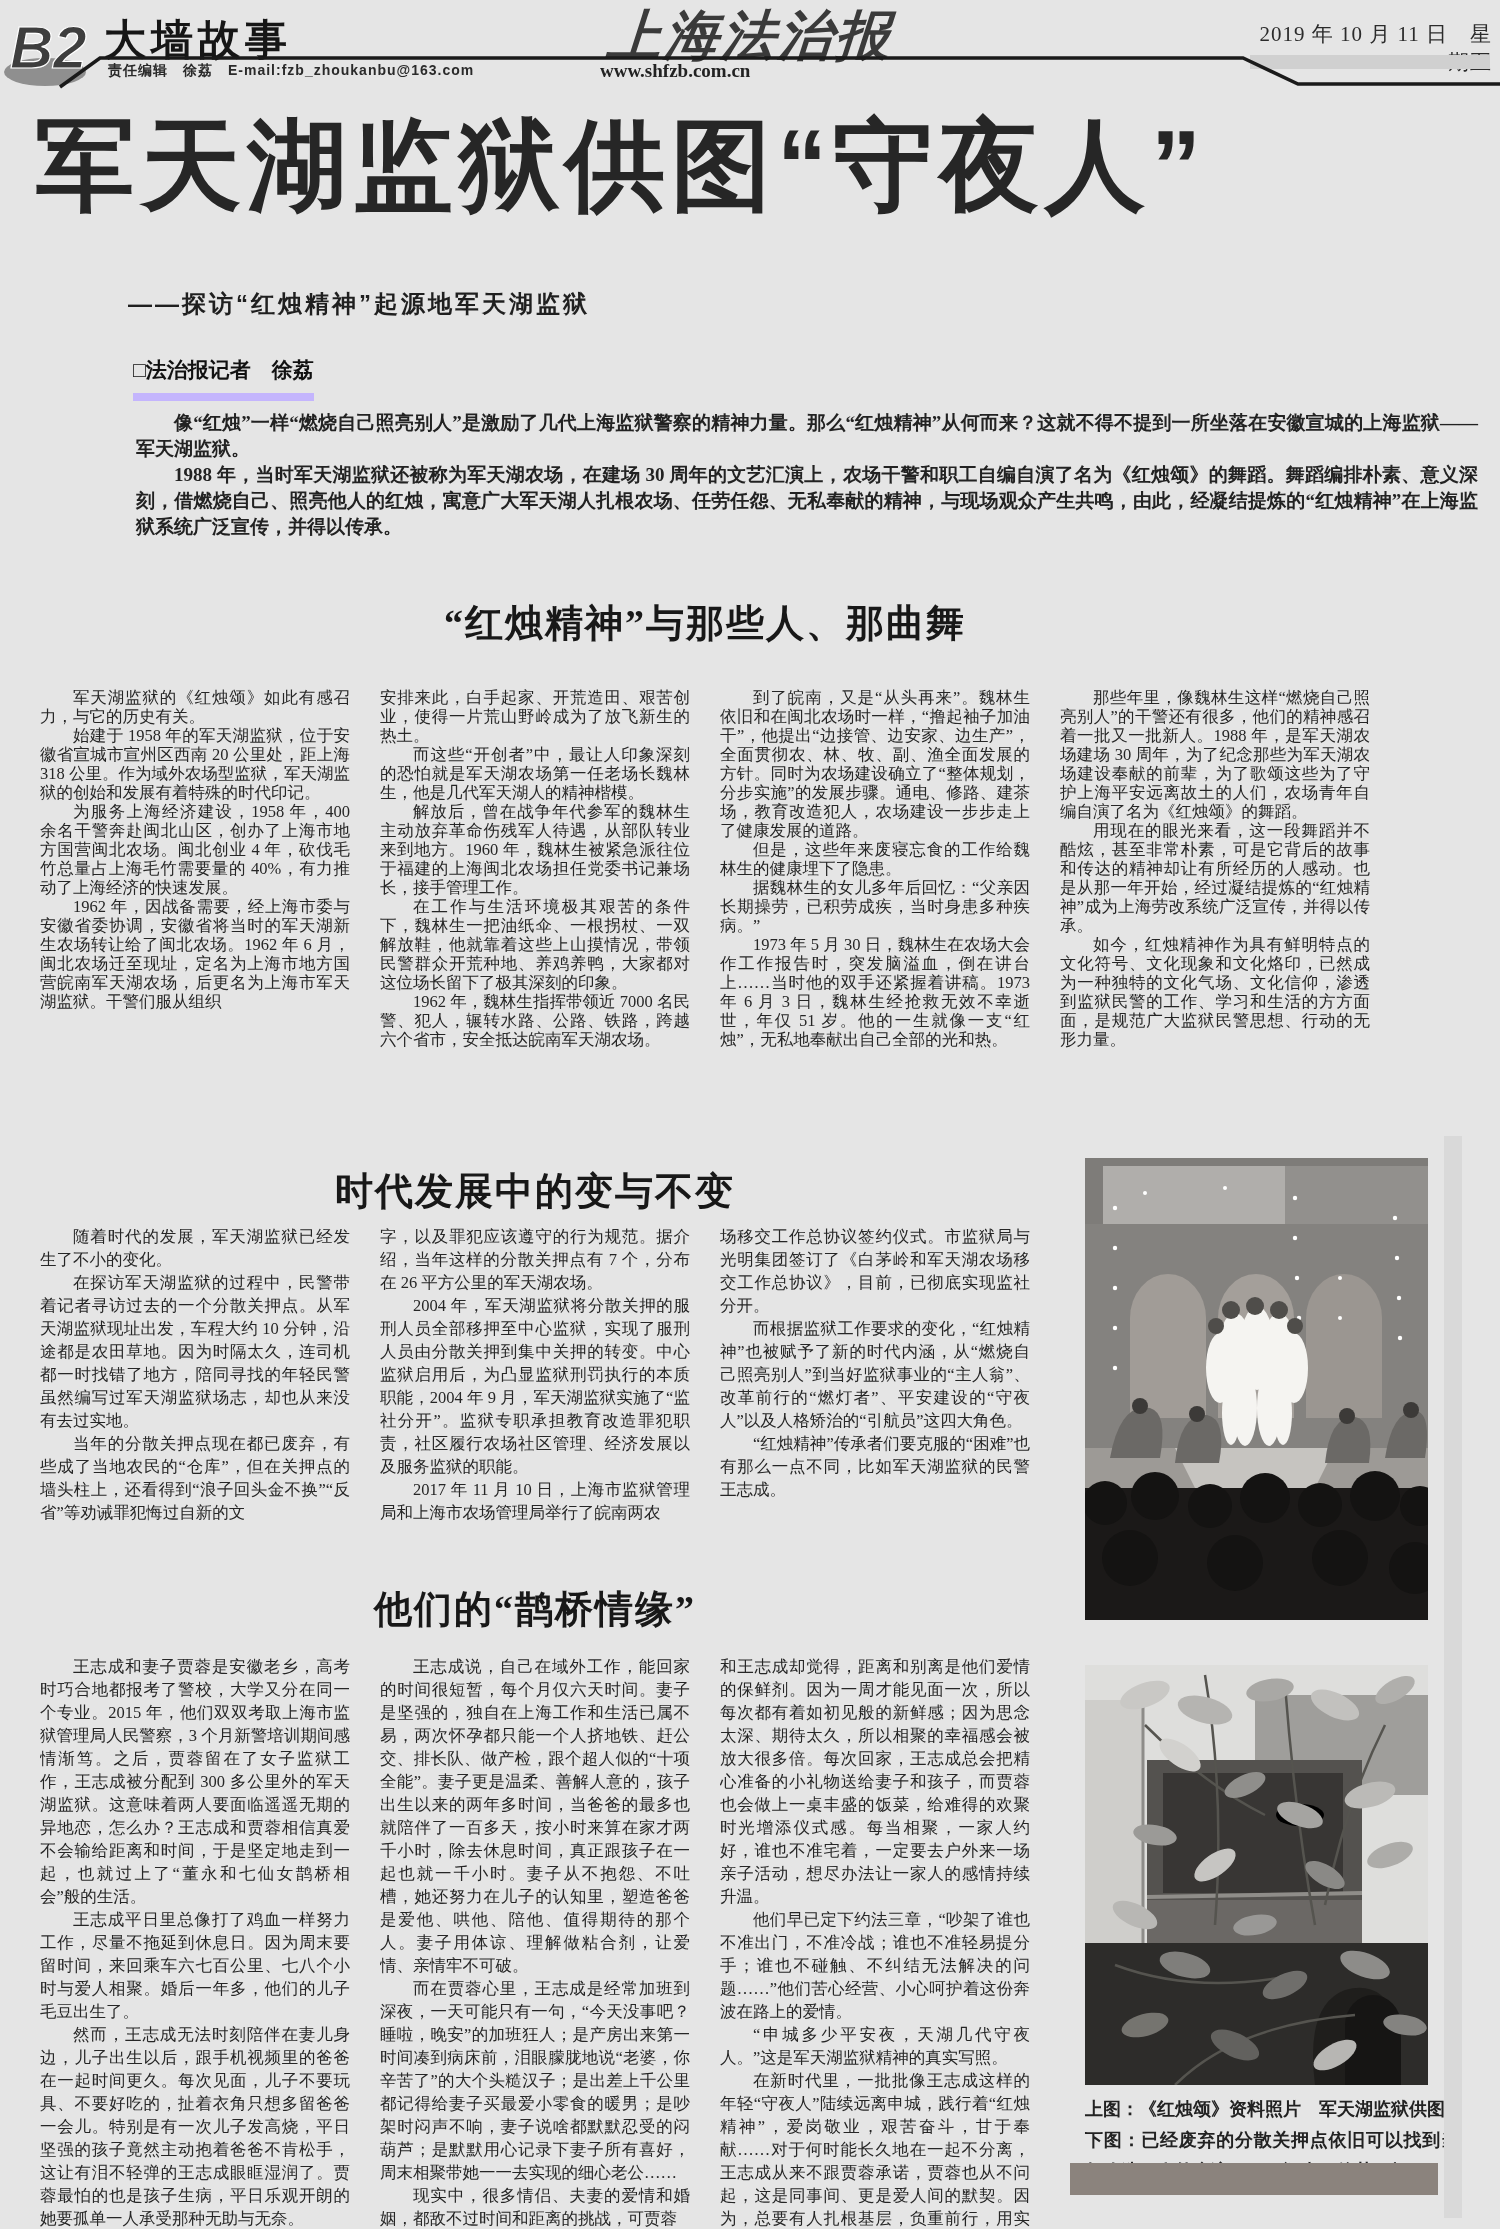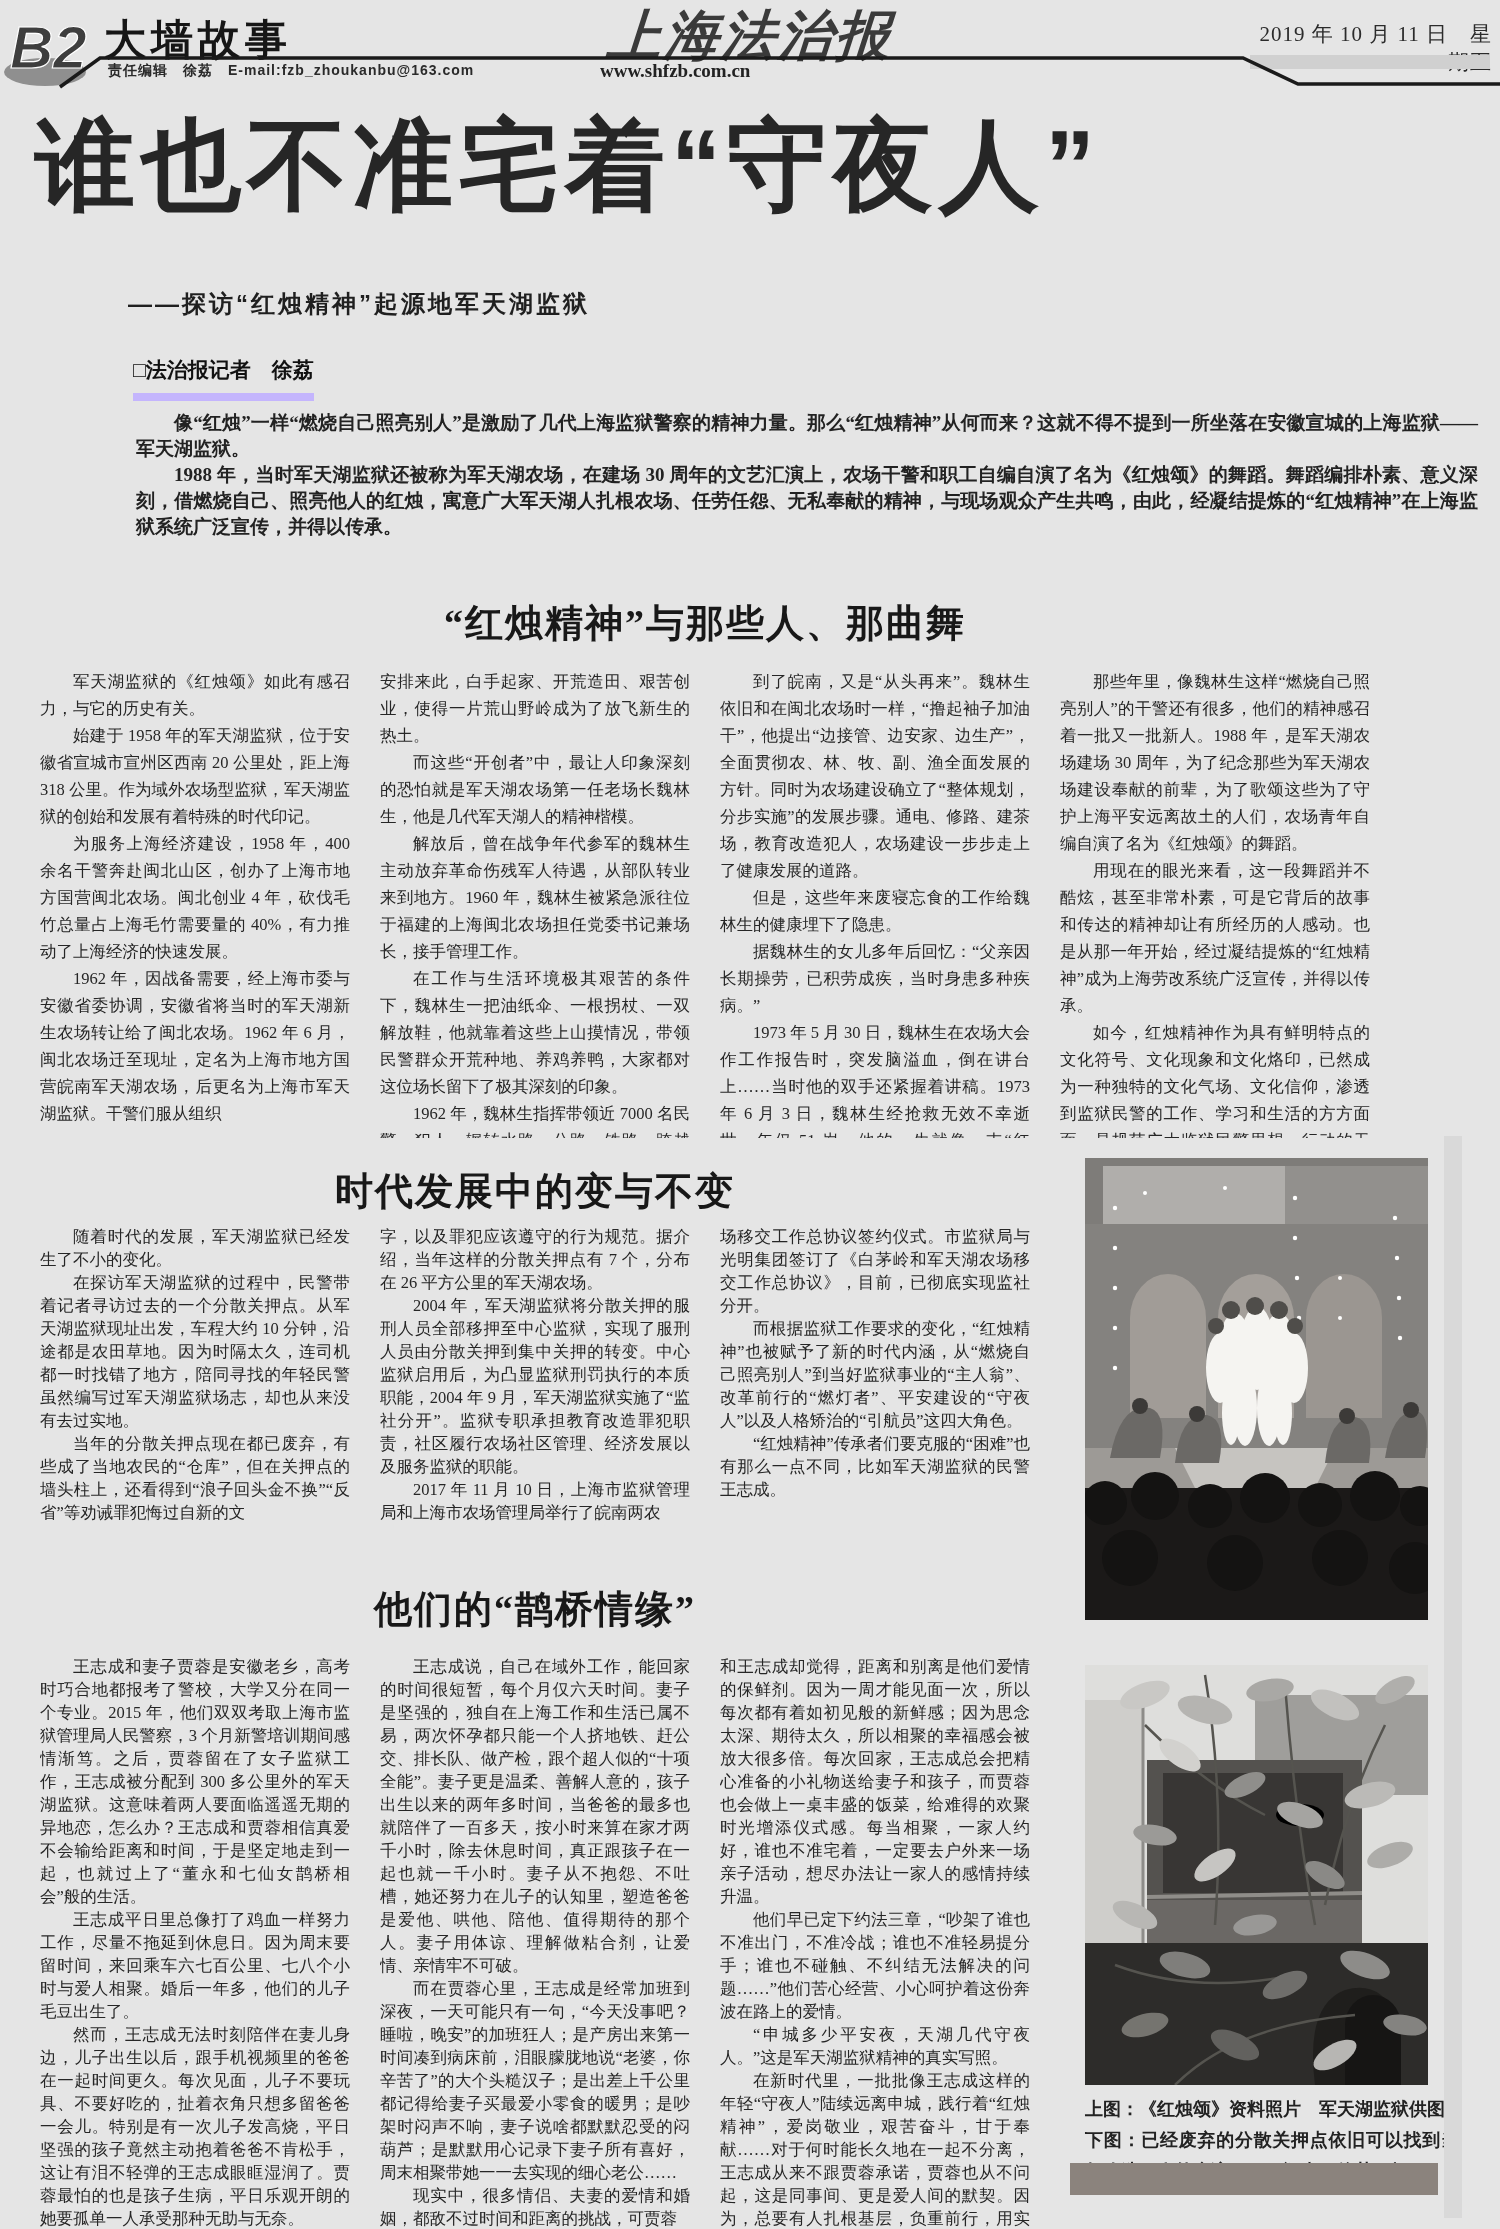--- a/index.html
+++ b/index.html
@@ -28,21 +28,21 @@
   .intro p{margin:0;text-indent:2em;}
   
   .sec .h{font-family:Liberation Serif, serif;font-weight:900;font-size:38px;
         text-align:center;letter-spacing:2px;color:#181818;margin:0;}
   .cols{display:flex;gap:30px;overflow:hidden;}
   .col{width:310px;overflow:hidden;font-size:16.5px;text-align:justify;color:#262626;}
   .col p{margin:0;text-indent:2em;}
   .col p.cont{text-indent:0;}
   #s1{left:40px;top:598px;width:1330px;}
   #s1 .cols{margin-top:19px;height:470px;}
-  #s1 .col{line-height:27px;}
+  #s1 .col{line-height:19px;margin-top:20px;}
   #s2{left:40px;top:1166px;width:990px;}
   #s2 .cols{margin-top:8px;height:352px;}
   #s2 .col{line-height:23px;}
   #s3{left:40px;top:1584px;width:990px;}
   #s3 .cols{margin-top:20px;height:578px;}
   #s3 .col{line-height:23px;}
   
   .photo{background:#777;}
   .caption{left:1085px;top:2094px;width:374px;font-size:18px;font-weight:bold;line-height:31px;
         text-align:justify;color:#222;}
@@ -64,21 +64,21 @@
   <div class="abs section-name">大墙故事</div>
   <div class="abs editor-line">责任编辑　徐荔　E-mail:fzb_zhoukanbu@163.com</div>
   <div class="abs masthead">上海法治报</div>
   <div class="abs website">www.shfzb.com.cn</div>
   <div class="abs date-line">2019 年 10 月 11 日　星期五</div>
   <div class="abs topbar"></div>
   <svg class="abs" style="left:0;top:0;" width="1500" height="100">
     <polyline points="60,87 100,58 1243,58 1298,84 1500,84" fill="none" stroke="#1a1a1a" stroke-width="3.5"></polyline>
   </svg>
 
-  <h1 class="abs headline" style="margin:0;">谁也不准宅着“守夜人”</h1>
+  <h1 class="abs headline" style="margin:0;">军天湖监狱供图“守夜人”</h1>
   <h2 class="abs subtitle" style="margin:0;">——探访“红烛精神”起源地军天湖监狱</h2>
   <div class="abs byline">□法治报记者　徐荔</div>
 
   <div class="abs intro">
     <p>像“红烛”一样“燃烧自己照亮别人”是激励了几代上海监狱警察的精神力量。那么“红烛精神”从何而来？这就不得不提到一所坐落在安徽宣城的上海监狱——军天湖监狱。</p>
     <p>1988 年，当时军天湖监狱还被称为军天湖农场，在建场 30 周年的文艺汇演上，农场干警和职工自编自演了名为《红烛颂》的舞蹈。舞蹈编排朴素、意义深刻，借燃烧自己、照亮他人的红烛，寓意广大军天湖人扎根农场、任劳任怨、无私奉献的精神，与现场观众产生共鸣，由此，经凝结提炼的“红烛精神”在上海监狱系统广泛宣传，并得以传承。</p>
   </div>
 
   <div id="s1" class="abs sec">
     <h3 class="h">“红烛精神”与那些人、那曲舞</h3>

